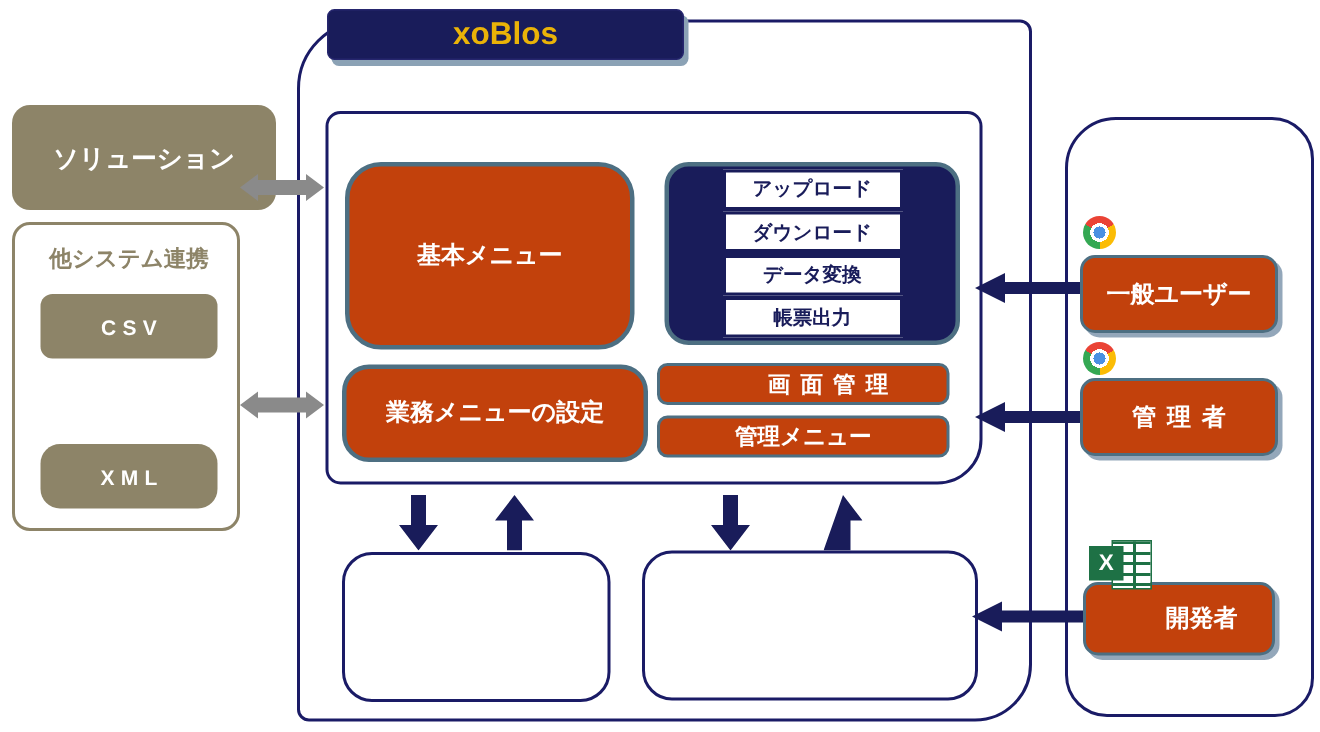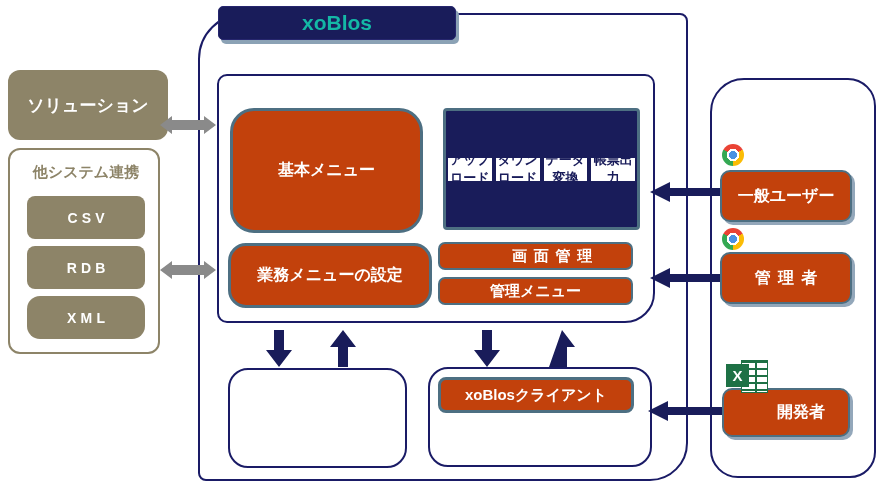--- a/index.html
+++ b/index.html
@@ -20,37 +20,37 @@
   }
   .controller-rect{
     left:217px;top:74px;width:438px;height:249px;
     border:2.5px solid #1a1b66;border-radius:10px 10px 30px 10px;z-index:2;background:#fff;
   }
   .white-subcontainer{
     background:#fff;border:2.5px solid #1a1b66;border-radius:20px;z-index:2;
   }
   
   .navy-label{
-    background:#191c5a;color:#14b8a6;font-weight:bold;z-index:4;
+    background:#191c5a;color:#eab308;font-weight:bold;z-index:4;
     border:1px solid #26266e;border-radius:5px;box-shadow:3px 4px 0 #8ba2b5;
   }
   .navy-box{
     background:#c2410c;color:#fff;font-weight:bold;z-index:4;
     border:3px solid #4d6f82;border-radius:10px;
   }
   .shadowed{box-shadow:3px 3px 0 #93a7ba;}
   
   .white-item{
     background:#fff;color:#191c5a;font-weight:bold;border:2px solid #191c5a;
     width:116px;height:23px;font-size:13px;
   }
   .function-group{
     left:443px;top:108px;width:197px;height:122px;background:#191c5a;
-    border:3px solid #4d6f82;border-radius:4px;z-index:4;
-    display:flex;flex-direction:row;align-items:center;justify-content:space-evenly;
+    border:3px solid #4d6f82;border-radius:16px;z-index:4;
+    display:flex;flex-direction:column;align-items:center;justify-content:space-evenly;
   }
   
   .olive-box{background:#8d8468;color:#fff;font-weight:bold;border-radius:12px;z-index:3;}
   .olive-container{background:#fff;border:2px solid #8d8468;border-radius:12px;z-index:2;}
   .olive-item{
     background:#8d8468;color:#fff;font-weight:bold;border-radius:8px;
     font-size:14px;letter-spacing:0.3em;text-indent:0.3em;
   }
   .olive-title{color:#8d8468;font-weight:bold;font-size:15px;}
   .ls-wide{letter-spacing:0.45em;text-indent:0.45em;}
@@ -92,26 +92,25 @@
     <div class="center white-item">アップロード</div>
     <div class="center white-item">ダウンロード</div>
     <div class="center white-item">データ変換</div>
     <div class="center white-item">帳票出力</div>
   </div>
 
   <div class="abs center navy-box" style="left:228px;top:243px;width:204px;height:65px;font-size:16px;border-radius:18px;">業務メニューの設定</div>
   <div class="abs center navy-box ls-wide" style="left:438px;top:242px;width:195px;height:28px;font-size:15px;border-width:2.5px;border-radius:7px;padding-left:33px;">画面管理</div>
   <div class="abs center navy-box" style="left:438px;top:277px;width:195px;height:28px;font-size:15px;border-width:2.5px;border-radius:7px;">管理メニュー</div>
 
-  <div class="abs center olive-box" style="left:8px;top:70px;width:160px;height:70px;font-size:17px;">ソリューション</div>
+  <div class="abs center olive-box" style="left:8px;top:70px;width:176px;height:70px;font-size:17px;">ソリューション</div>
 
   <div class="abs olive-container" style="left:8px;top:148px;width:152px;height:206px;">
     <div class="abs center olive-title" style="left:0;top:12px;width:152px;height:20px;">他システム連携</div>
     <div class="abs center olive-item" style="left:17px;top:46px;width:118px;height:43px;">CSV</div>
-    <div class="abs center olive-item" style="left:17px;top:96px;width:118px;height:43px;">RDB</div>
     <div class="abs center olive-item" style="left:17px;top:146px;width:118px;height:43px;border-radius:13px;">XML</div>
   </div>
 
   <svg class="abs arrow" style="left:160px;top:114px;" width="56" height="22">
     <path d="M12 6 V2 L0 11 L12 20 V16 H44 V20 L56 11 L44 2 V6 Z" fill="#8a8a8a"></path>
   </svg>
   <svg class="abs arrow" style="left:160px;top:259px;" width="56" height="22">
     <path d="M12 6 V2 L0 11 L12 20 V16 H44 V20 L56 11 L44 2 V6 Z" fill="#8a8a8a"></path>
   </svg>
 
@@ -124,21 +123,20 @@
   <svg class="abs arrow" style="left:474px;top:330px;" width="26" height="37">
     <path d="M8 0 H18 V20 H26 L13 37 L0 20 H8 Z" fill="#191c5a"></path>
   </svg>
   <svg class="abs arrow" style="left:549px;top:330px;" width="26" height="37">
     <path d="M13 0 L26 17 H18 V37 H0 Z M8 17 H18" fill="#191c5a"></path>
   </svg>
 
   <div class="abs white-subcontainer" style="left:228px;top:368px;width:179px;height:100px;"></div>
 
   <div class="abs white-subcontainer" style="left:428px;top:367px;width:224px;height:100px;"></div>
-  <div class="abs center navy-box" style="left:438px;top:377px;width:196px;height:36px;font-size:15px;border-radius:8px;">xoBlosクライアント</div>
 
   <div class="abs chrome-icon" style="left:722px;top:144px;"></div>
   <div class="abs center navy-box shadowed" style="left:720px;top:170px;width:132px;height:52px;font-size:16px;border-width:2.5px;">一般ユーザー</div>
 
   <div class="abs chrome-icon" style="left:722px;top:228px;"></div>
   <div class="abs center navy-box shadowed ls-wide" style="left:720px;top:252px;width:132px;height:52px;font-size:16px;border-width:2.5px;">管理者</div>
 
   <div class="abs excel-icon" style="left:726px;top:360px;">
     <div class="excel-page"></div>
     <div class="excel-x">X</div>

